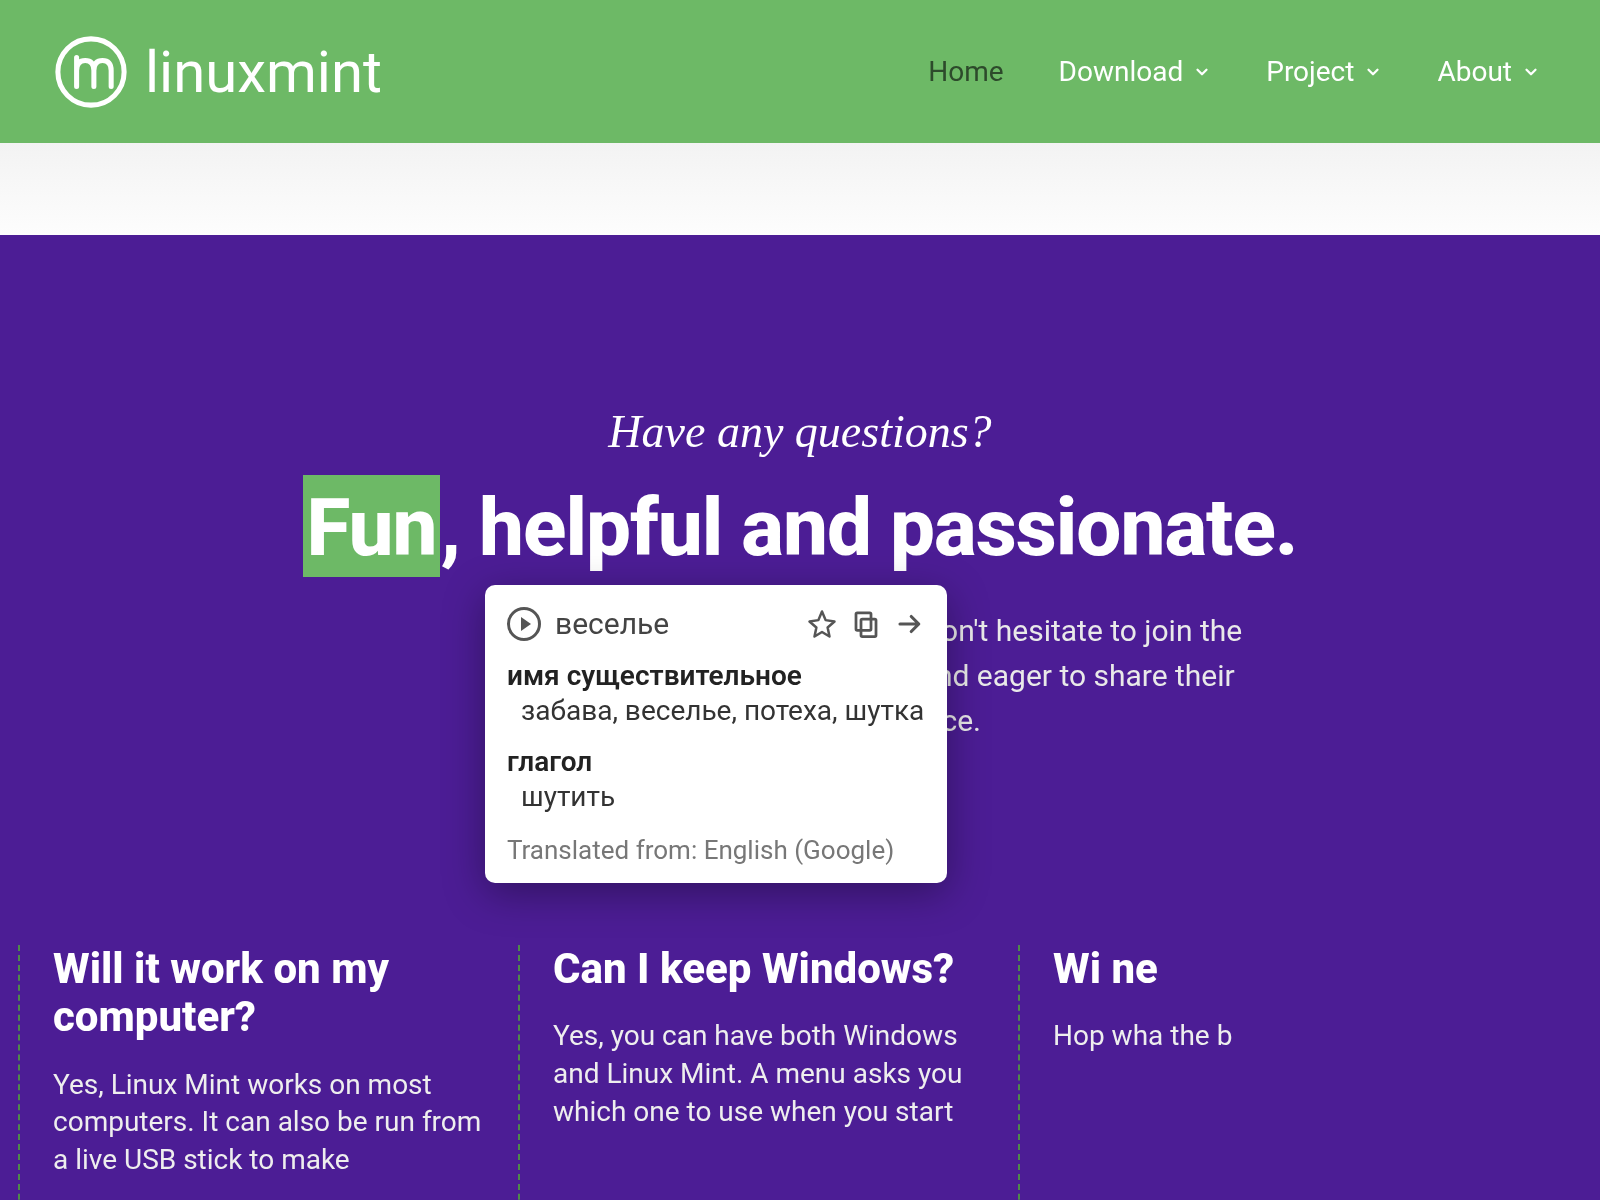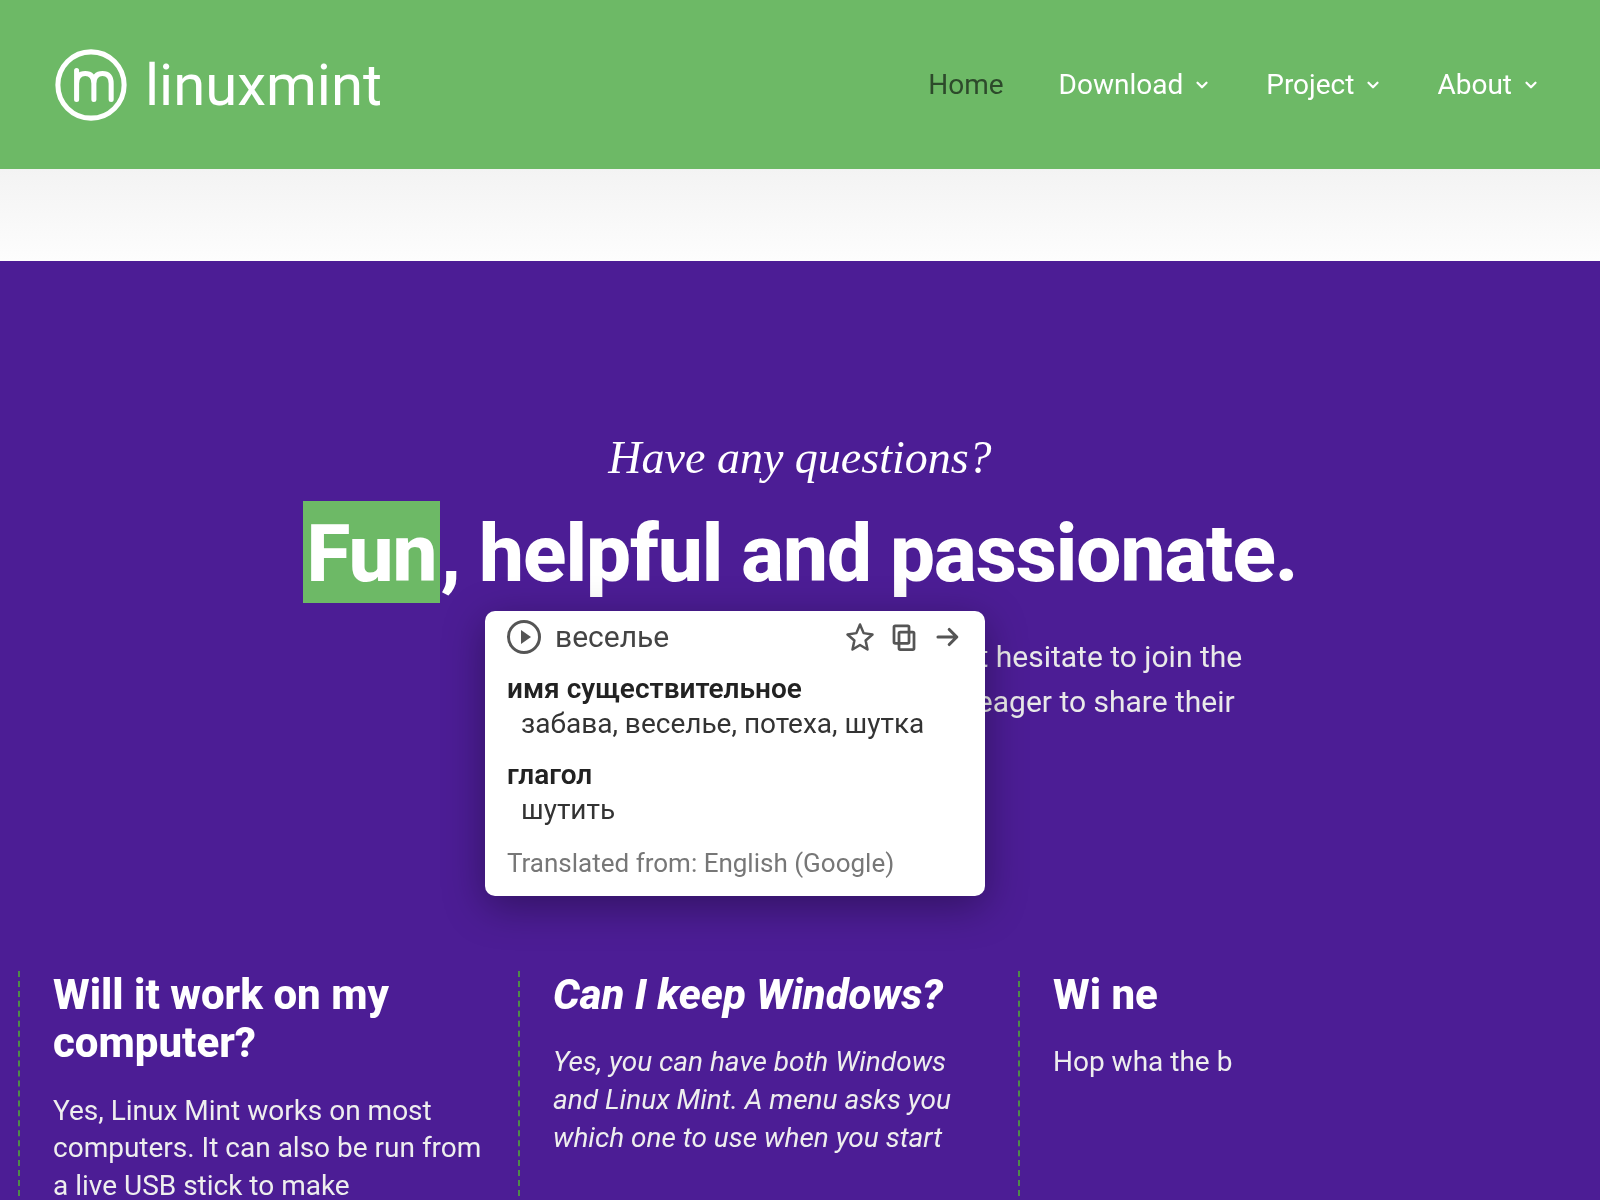--- a/index.html
+++ b/index.html
@@ -7,21 +7,21 @@
   font-family: -apple-system, BlinkMacSystemFont, "Segoe UI", Roboto, Helvetica, Arial, sans-serif;
   width: 1600px;
   height: 1200px;
   overflow: hidden;
   background: #fff;
 }
 
 
 .navbar {
   background: #6db966;
-  height: 169px;
+  height: 143px;
   display: flex;
   align-items: center;
   padding: 0 60px 0 55px;
   justify-content: space-between;
 }
 .brand {
   display: flex;
   align-items: center;
   gap: 18px;
 }
@@ -99,26 +99,26 @@
   line-height: 1.5;
   color: #e9e9e9;
   padding: 0 60px;
 }
 
 
 .popup {
   position: absolute;
   left: 485px;
   top: 350px;
-  width: 500px;
+  width: 462px;
   background: #fff;
   color: #333;
   border-radius: 10px;
   box-shadow: 0 10px 40px rgba(0,0,0,.35);
-  padding: 8px 22px 18px 22px;
+  padding: 21px 22px 18px 22px;
   font-family: -apple-system, BlinkMacSystemFont, "Segoe UI", Roboto, sans-serif;
 }
 .popup-row1 {
   display: flex;
   align-items: center;
   justify-content: space-between;
 }
 .popup-left {
   display: flex;
   align-items: center;
@@ -153,21 +153,21 @@
   right: 0;
   top: 710px;
   display: flex;
 }
 .faq-col {
   padding: 0 35px 0 0;
   position: relative;
 }
 .faq-col.c0 { width: 490px; padding-left: 0;}
 .faq-col.c1 { width: 500px; padding-left: 35px;}
-.faq-col.c2 { width: 500px; padding-left: 35px; font-style: italic;}
+.faq-col.c2 { width: 500px; padding-left: 35px;}
 .faq-col.c3 { width: 150px; padding-left: 35px;}
 .faq-sep {
   position:absolute; left:0; top:0; bottom:-200px;
   border-left: 2px dashed #4f8a4a;
 }
 .faq-title {
   font-size: 42px;
   font-weight: 800;
   line-height: 1.15;
   margin-bottom: 24px;

